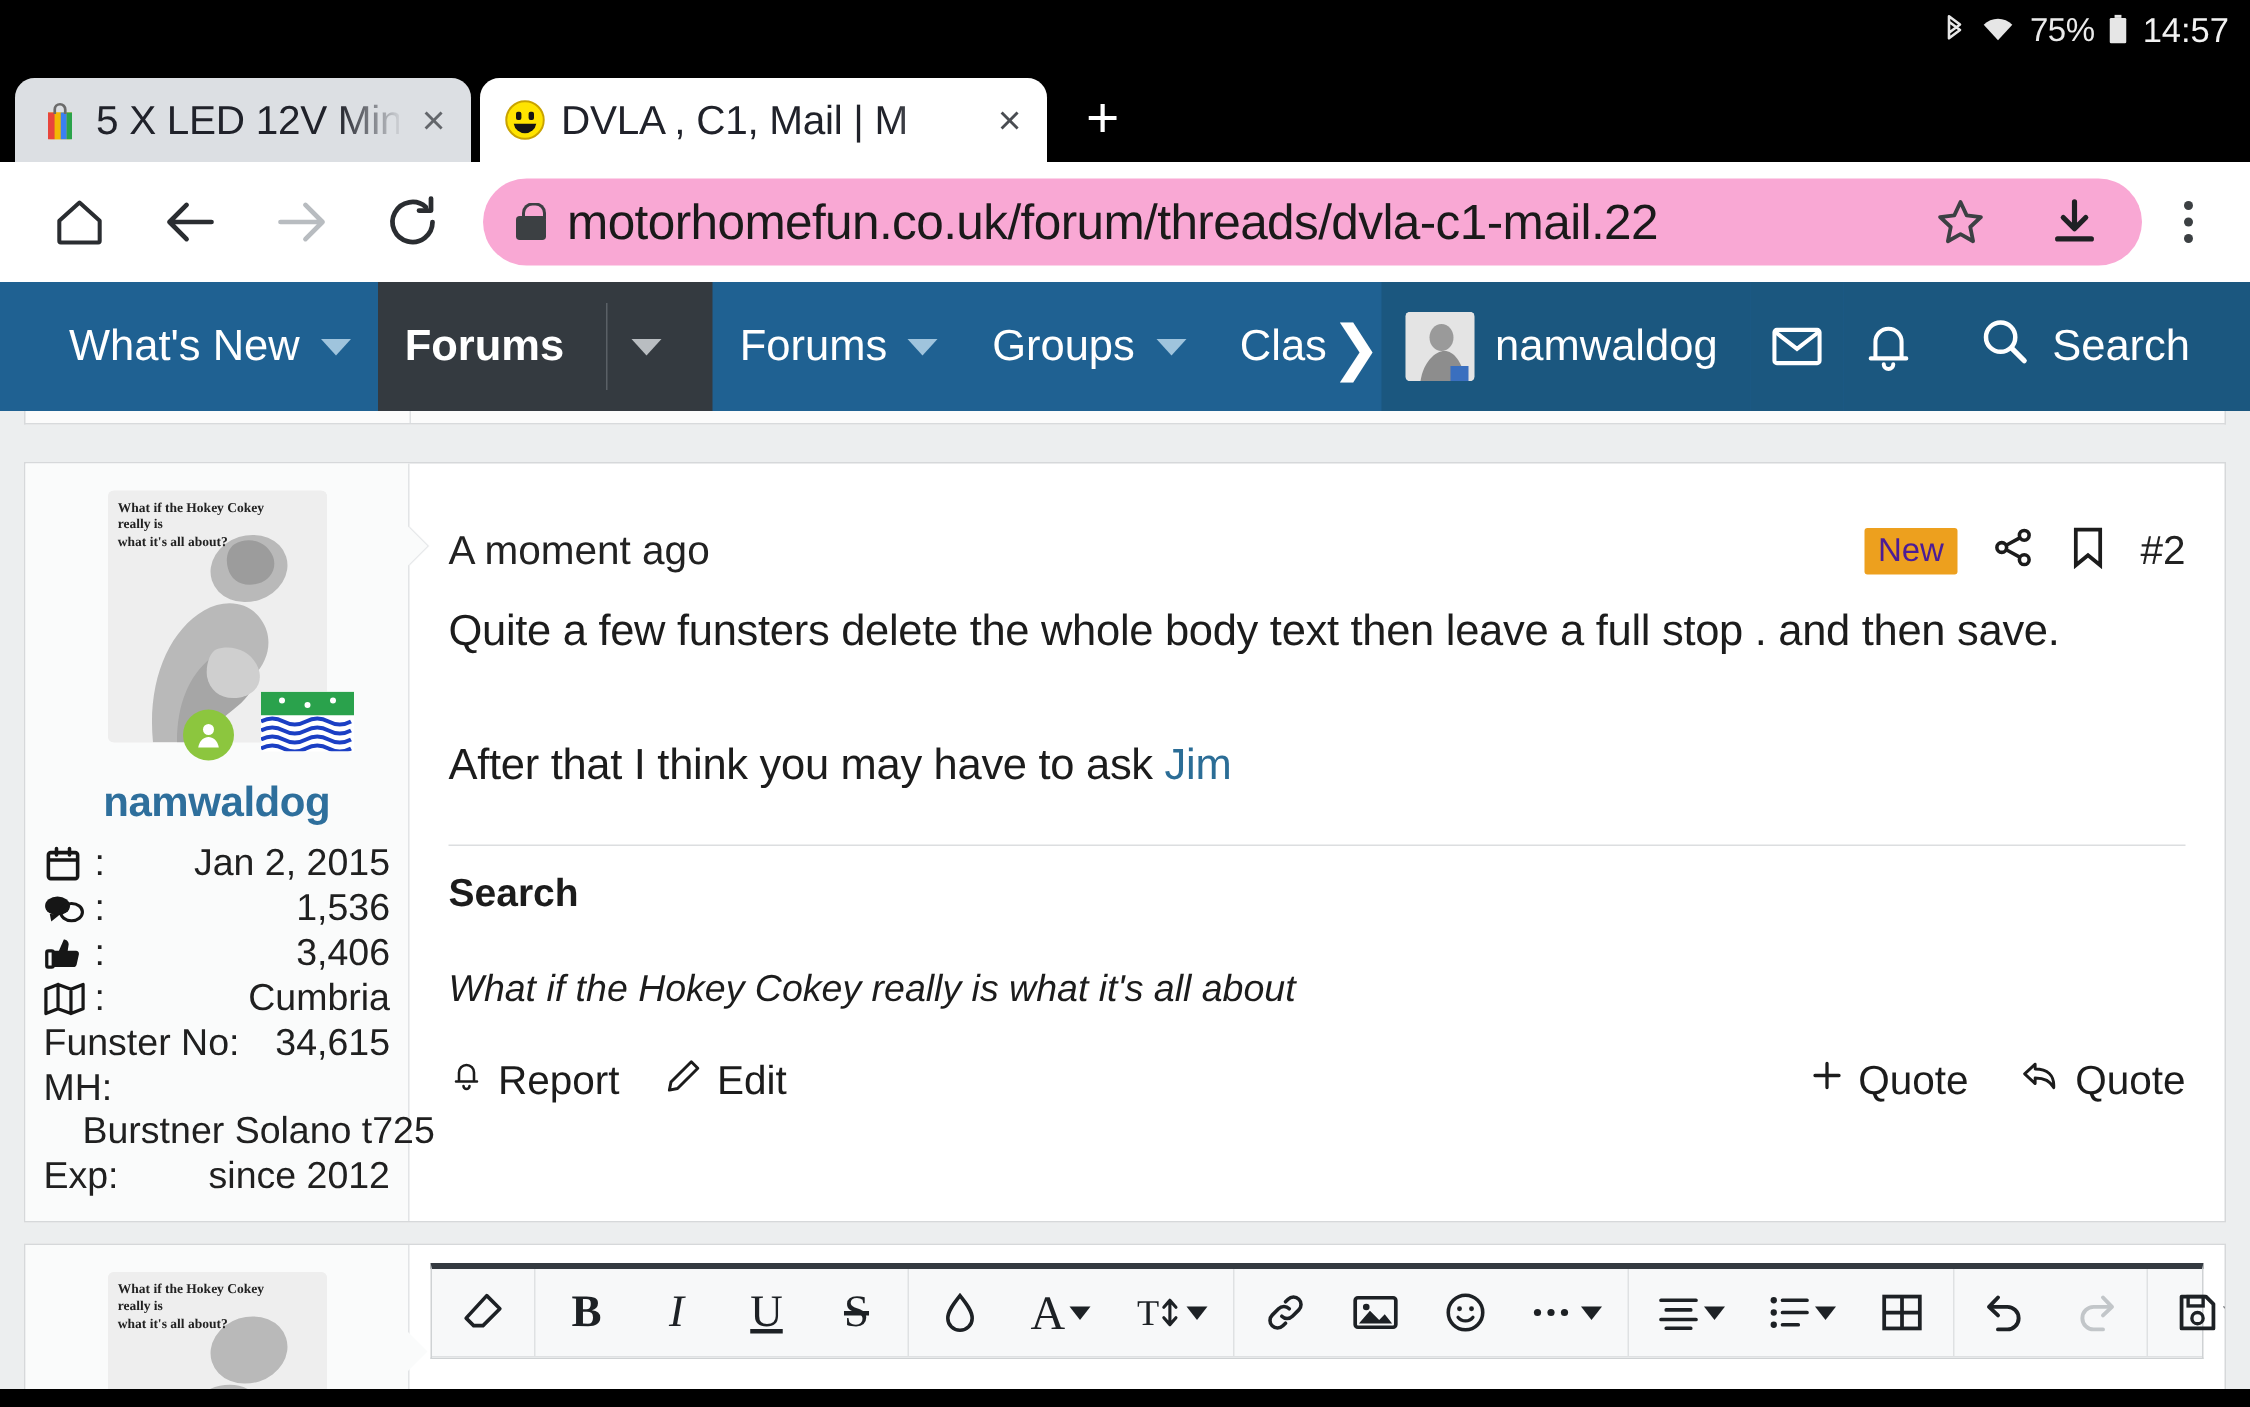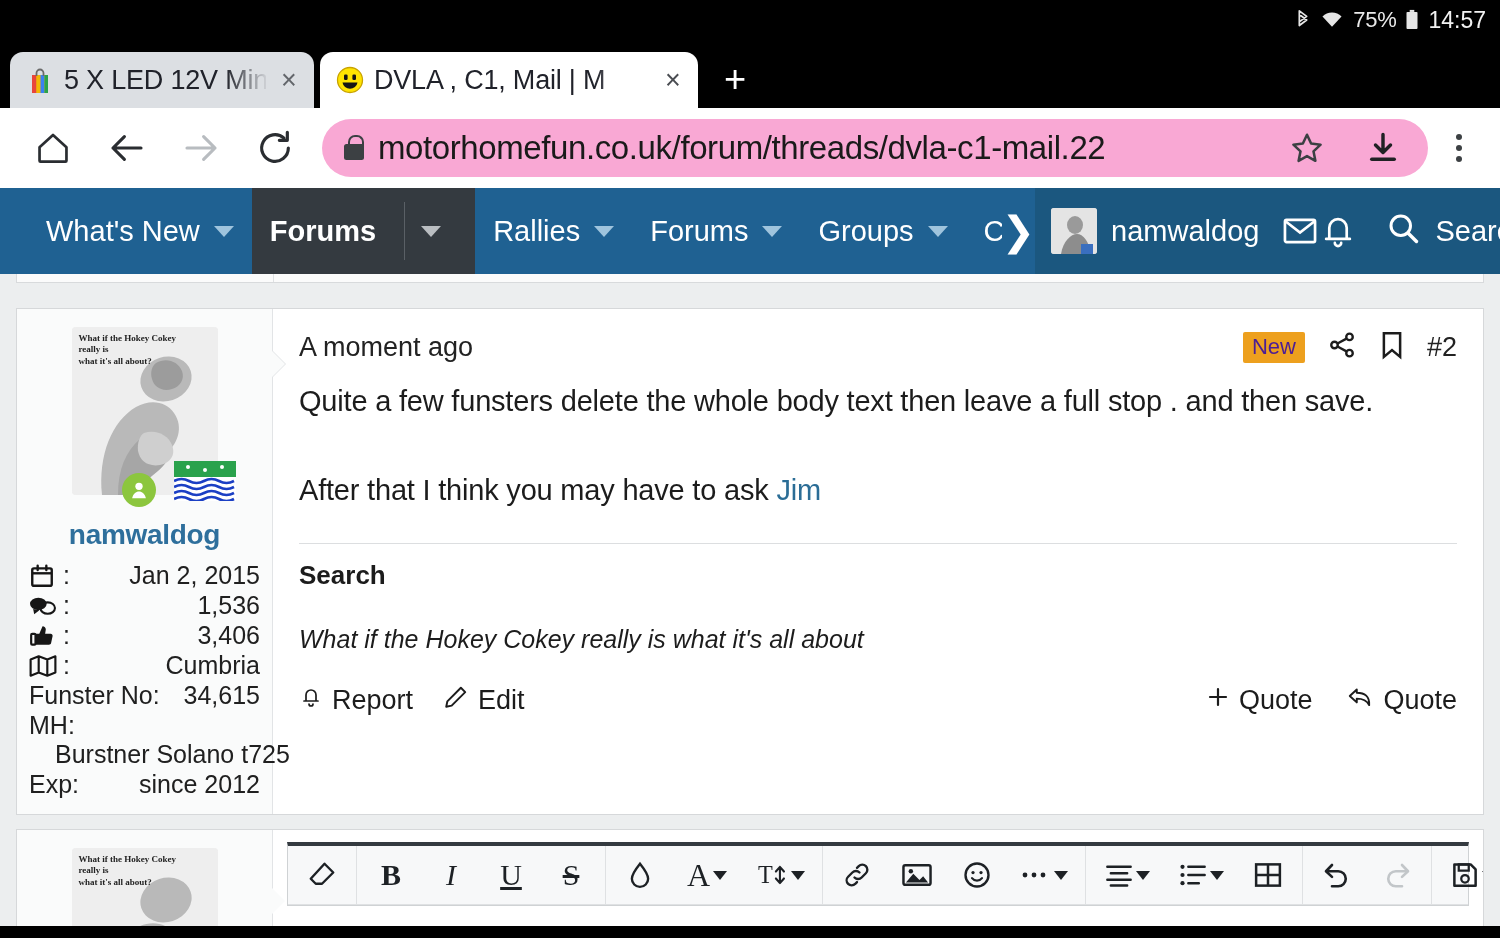--- a/index.html
+++ b/index.html
@@ -353,20 +353,21 @@
   .stat-val { margin-left: auto; white-space: nowrap; }
   .stat-row.block { display:block; }
   .stat-indent { padding-left: 26px; white-space: nowrap; }
 
   .post-main {
     flex: 1;
     min-width: 0;
     padding: 18px 26px 0 26px;
     box-sizing: border-box;
     position: relative;
+    margin-top: 20px;
   }
   .post-head {
     display: flex;
     align-items: center;
     height: 40px;
   }
   .post-time { font-size: 27px; color: #222; }
   .head-right { margin-left: auto; display:flex; align-items:center; gap: 22px; }
   .badge-new {
     background: #eda01e;
@@ -585,24 +586,20 @@
 <div class="sitenav">
   <div class="nav-item">
     <span>What's New</span>
     <span class="caret"></span>
   </div>
   <div class="nav-item selected">
     <span>Forums</span>
     <span class="caret-box">
         <span class="caret"></span>
       </span>
-  </div>
-  <div class="nav-item">
-    <span>Rallies</span>
-    <span class="caret"></span>
   </div>
   <div class="nav-item">
     <span>Forums</span>
     <span class="caret"></span>
   </div>
   <div class="nav-item">
     <span>Groups</span>
     <span class="caret"></span>
   </div>
   <div class="nav-item nav-truncate">

